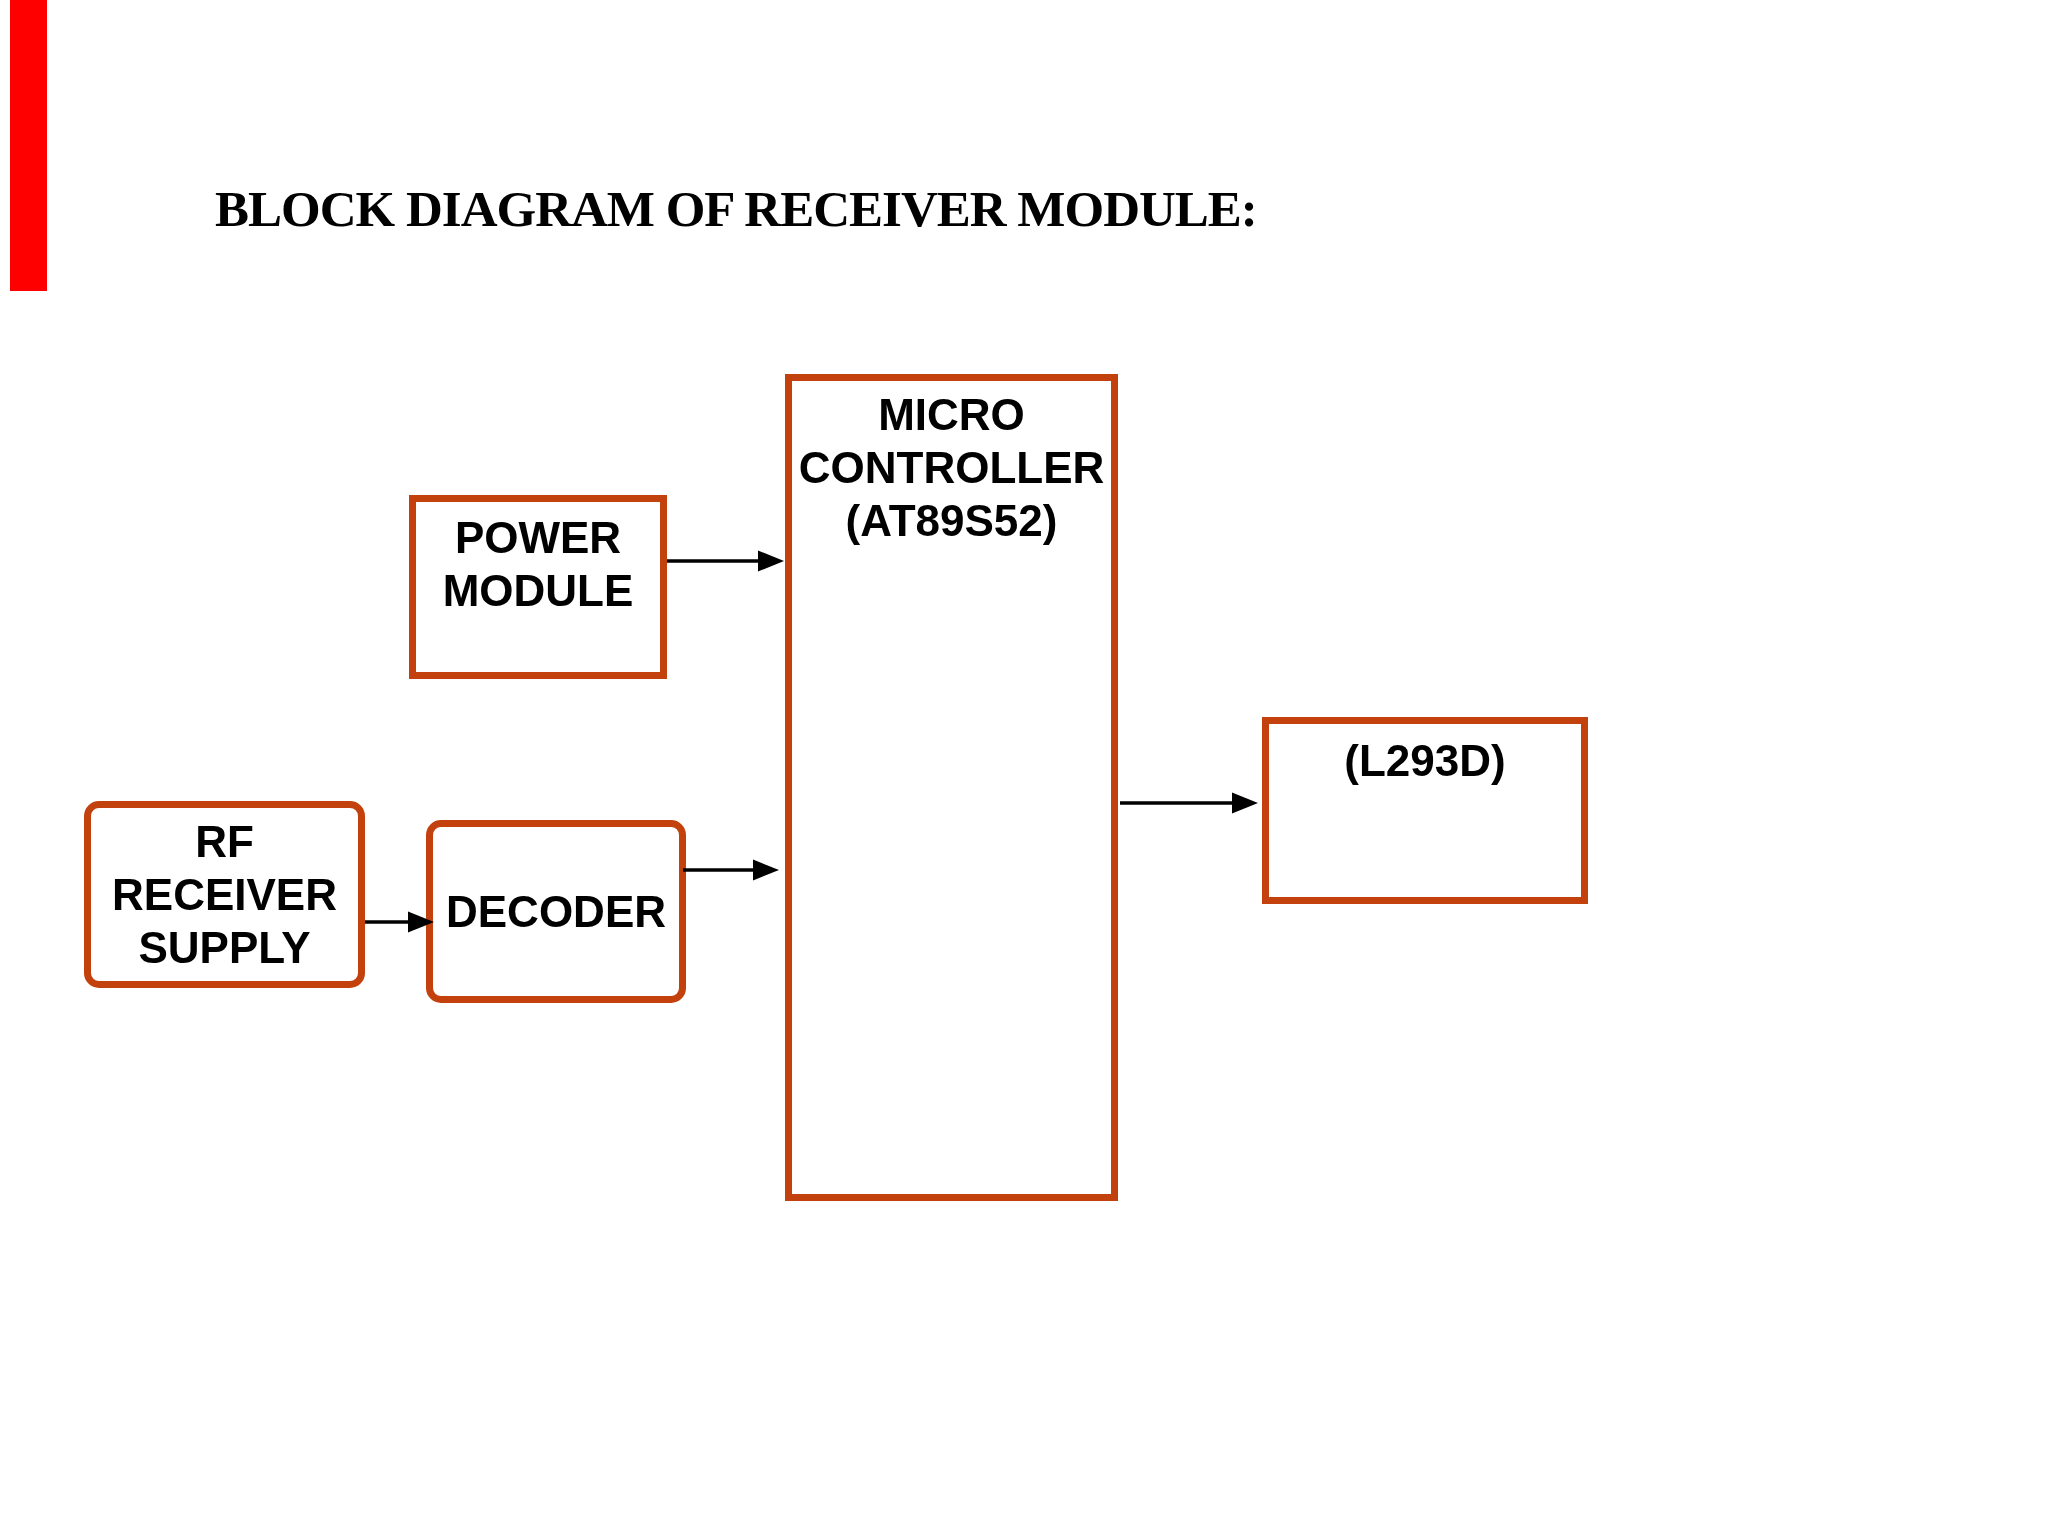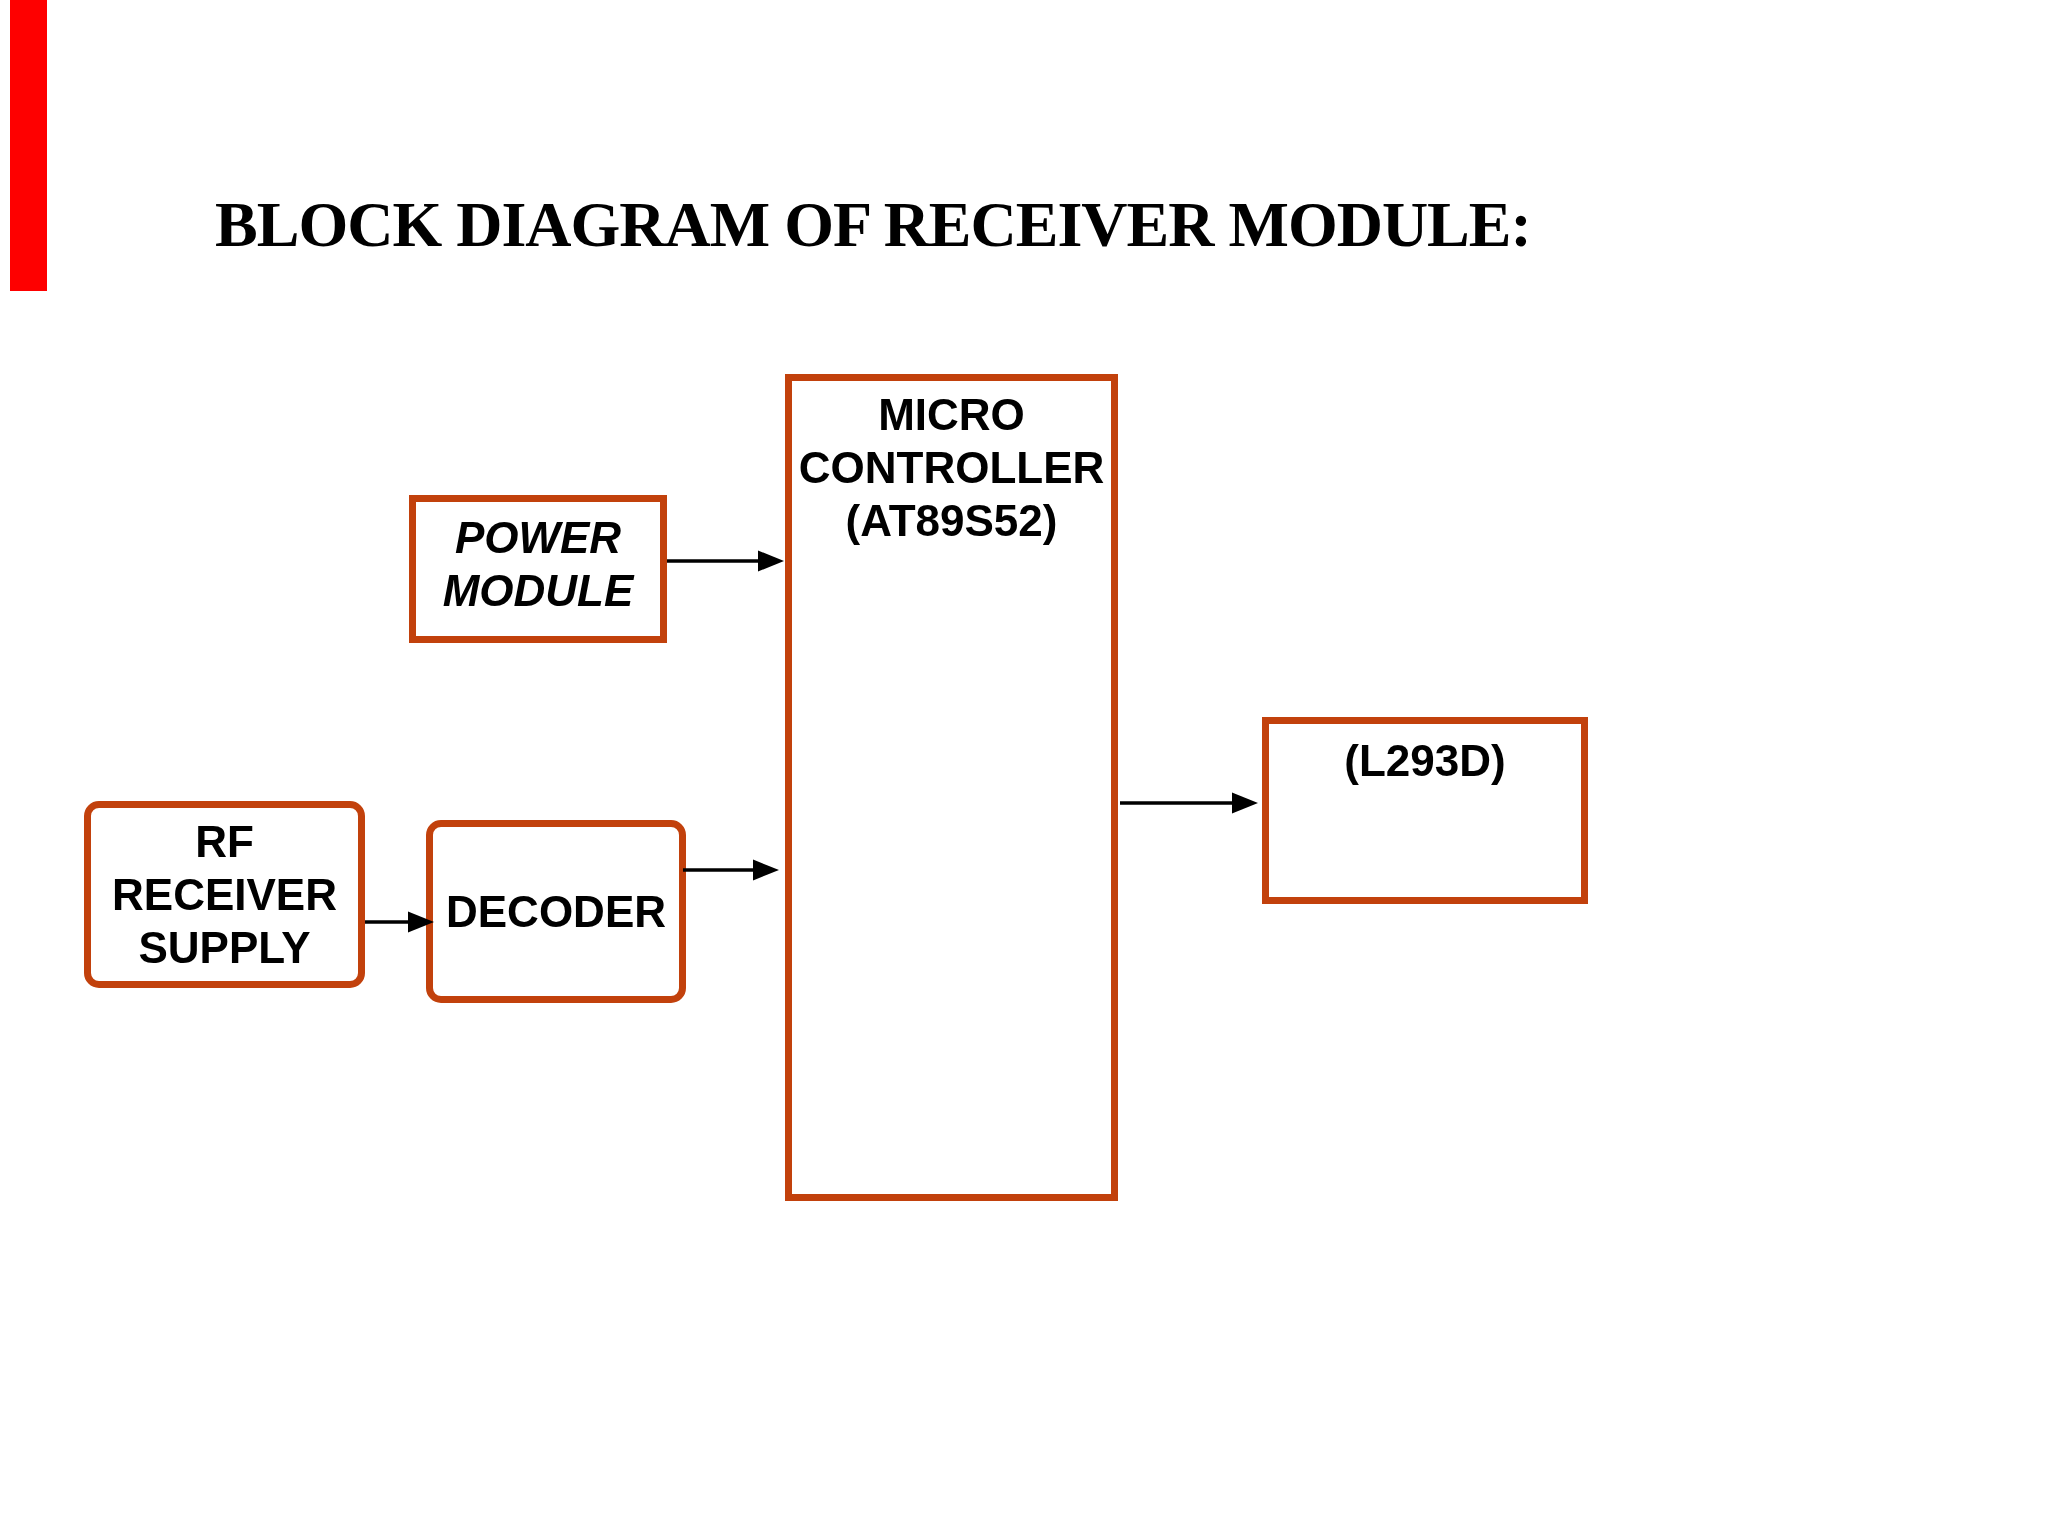--- a/index.html
+++ b/index.html
@@ -22,21 +22,21 @@
     background: #fe0000;
   }
 
   
   .slide-title {
     position: absolute;
     left: 215px;
     top: 150px;
     font-family: "Liberation Serif", serif;
     font-weight: bold;
-    font-size: 64px;
+    font-size: 51px;
     line-height: 1;
     letter-spacing: -1px;
     color: #000000;
     white-space: nowrap;
   }
 
   
   .node {
     position: absolute;
     box-sizing: border-box;
@@ -49,21 +49,21 @@
     font-size: 44px;
     line-height: 53px;
     color: #000000;
     text-align: center;
   }
   .node span { display: block; white-space: nowrap; }
 
   .v-top    { justify-content: flex-start; }
   .v-center { justify-content: center; border-radius: 15px; }
 
-  #box-power-supply     { left: 409px;  top: 495px; width: 258px; height: 148px; padding-top: 9px; font-style: italic;  }
+  #box-power-supply     { left: 409px;  top: 495px; width: 258px; height: 184px; padding-top: 9px;  }
   #box-micro-controller { left: 785px;  top: 374px; width: 333px; height: 827px; padding-top: 7px;  }
   #box-rf-receiver      { left: 84px;   top: 801px; width: 281px; height: 187px; }
   #box-decoder          { left: 426px;  top: 820px; width: 260px; height: 183px; }
   #box-actuator         { left: 1262px; top: 717px; width: 326px; height: 187px; padding-top: 10px; }
 
   
   #arrow-layer {
     position: absolute;
     left: 0; top: 0;
     width: 2048px;

